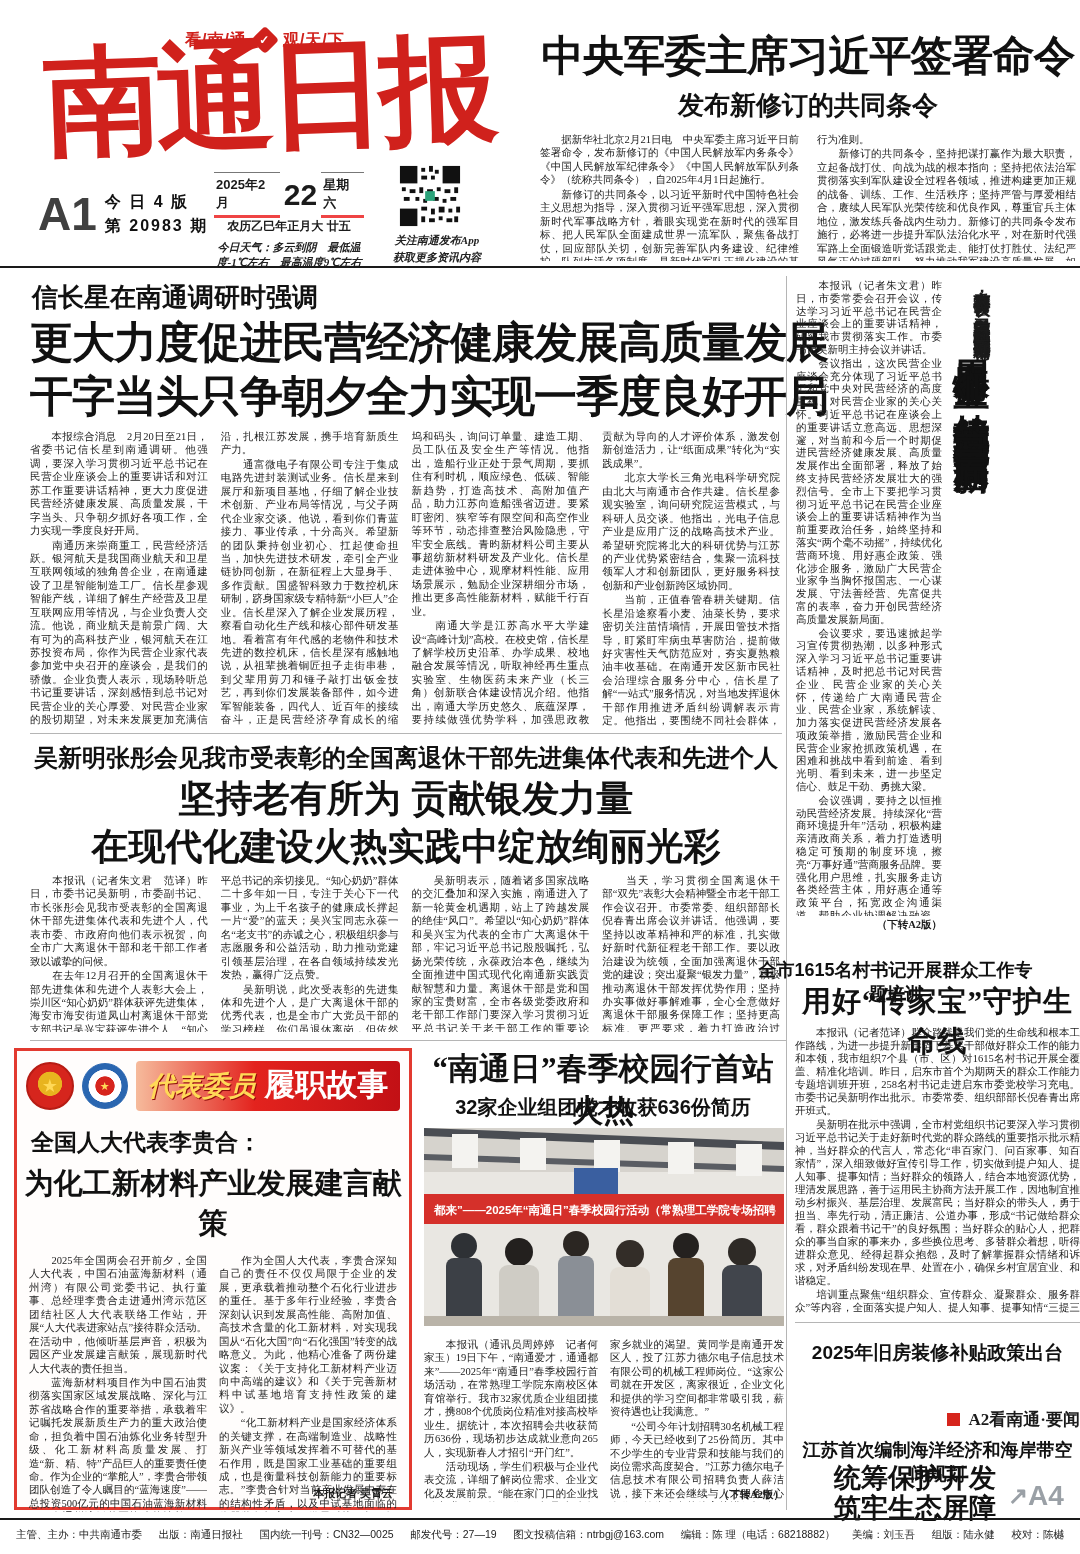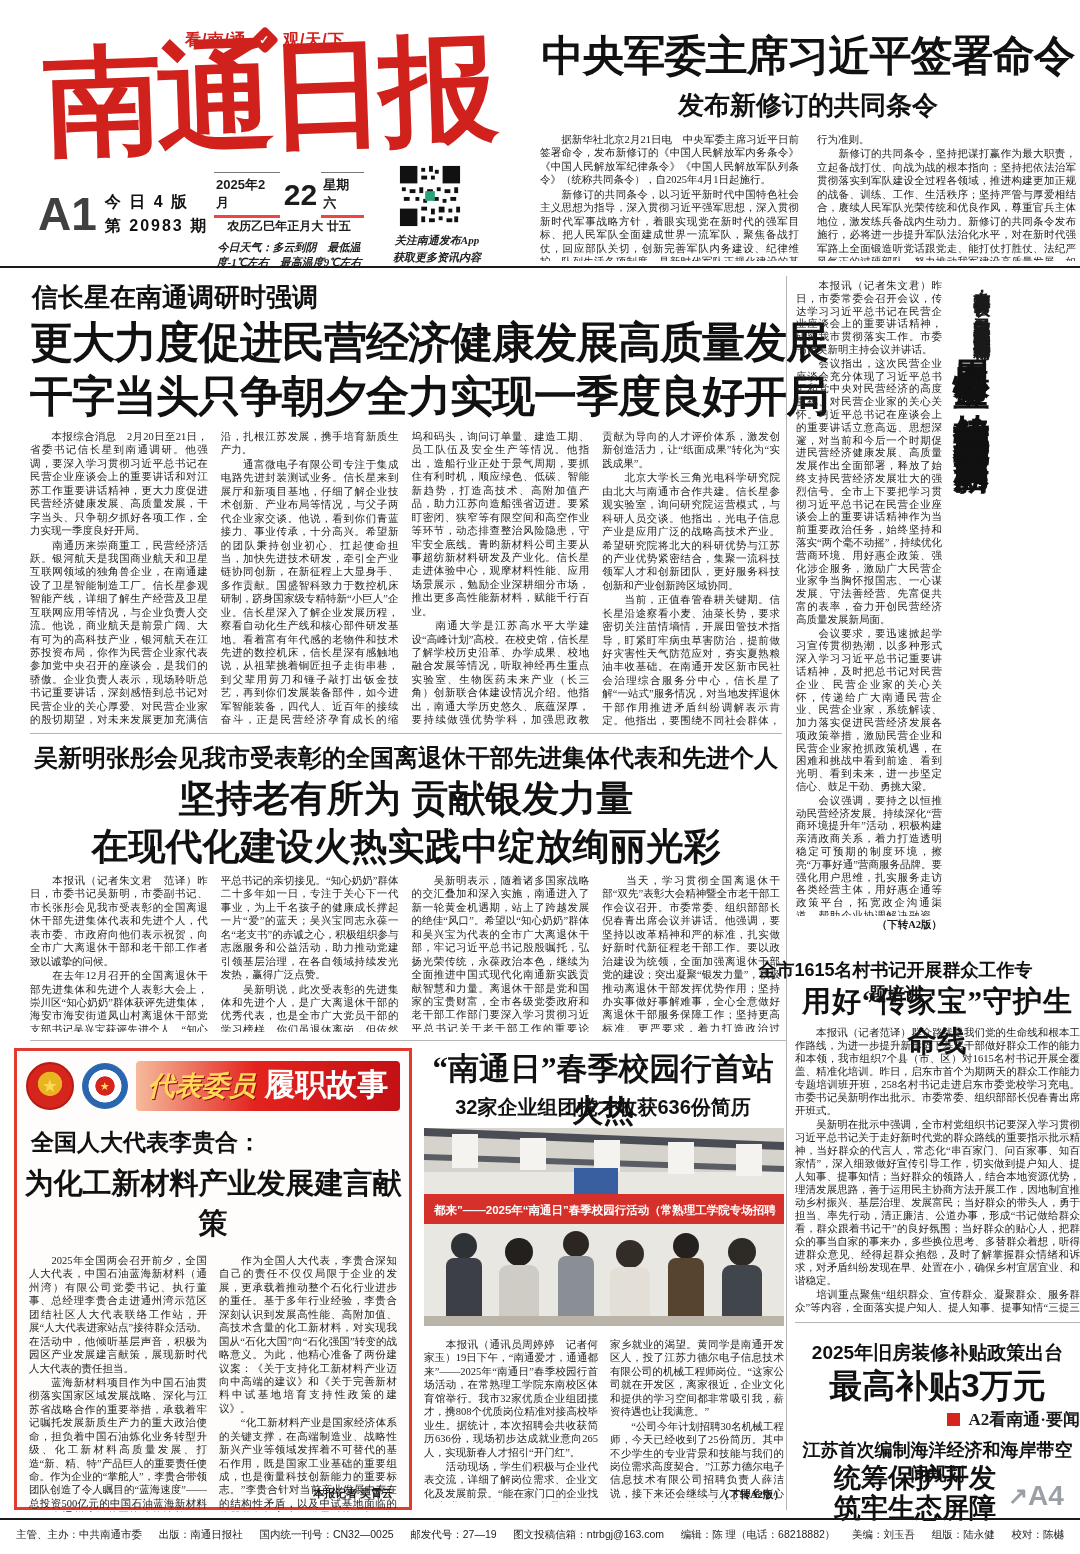--- a/index.html
+++ b/index.html
@@ -277,21 +277,20 @@
   <div class="abs serif ctr" style="left:795px;top:982px;width:285px;font-size:29px;font-weight:900;color:#111;letter-spacing:1px;">用好“传家宝”守护生命线</div>
   <div class="abs body-txt" style="left:795px;top:1026px;width:285px;height:288px;overflow:hidden;line-height:1.24;">
     <p class="para">　　本报讯（记者范译）群众路线是我们党的生命线和根本工作路线，为进一步提升新形势下基层干部做好群众工作的能力和本领，我市组织7个县（市、区）对1615名村书记开展全覆盖、精准化培训。昨日，启东市首个为期两天的群众工作能力专题培训班开班，258名村书记走进启东市委党校学习充电。市委书记吴新明作出批示。市委常委、组织部部长倪春青出席开班式。</p>
     <p class="para">　　吴新明在批示中强调，全市村党组织书记要深入学习贯彻习近平总书记关于走好新时代党的群众路线的重要指示批示精神，当好群众的代言人，常态化“串百家门、问百家事、知百家情”，深入细致做好宣传引导工作，切实做到提户知人、提人知事、提事知情；当好群众的领路人，结合本地资源优势，理清发展思路，善于运用民主协商方法开展工作，因地制宜推动乡村振兴、基层治理、发展富民；当好群众的带头人，勇于担当、率先行动，清正廉洁、公道办事，形成“书记做给群众看，群众跟着书记干”的良好氛围；当好群众的贴心人，把群众的事当自家的事来办，多些换位思考、多替群众着想，听得进群众意见、经得起群众抱怨，及时了解掌握群众情绪和诉求，对矛盾纠纷发现在早、处置在小，确保乡村宜居宜业、和谐稳定。</p>
     <p class="para">　　培训重点聚焦“组织群众、宣传群众、凝聚群众、服务群众”等内容，全面落实提户知人、提人知事、提事知情“三提三知”工作要求，采取市县联动、一县一班的形式，邀请县（市、区）主要负责同志、专家学者以及省内外一线工作者讲解授课。</p>
   </div>
 
   <div class="abs hline" style="left:795px;top:1322px;width:285px;"></div>
 
   <div class="abs hl ctr" style="left:795px;top:1340px;width:285px;font-size:19px;font-weight:700;">2025年旧房装修补贴政策出台</div>
-  <div class="abs hl ctr" style="left:795px;top:1364px;width:285px;font-size:33px;">最高补贴3万元</div>
   <div class="abs" style="left:795px;top:1408px;width:285px;text-align:right;">
     <span class="ref-red-sq"></span>
     <span class="serif" style="font-weight:bold;font-size:17px;">A2看南通·要闻</span>
   </div>
 
   <div class="abs hl ctr" style="left:795px;top:1438px;width:285px;font-size:18px;font-weight:700;">江苏首次编制海洋经济和海岸带空间规划</div>
   <div class="abs hl ctr" style="left:795px;top:1460px;width:240px;font-size:27px;">统筹保护开发</div>
   <div class="abs hl ctr" style="left:795px;top:1490px;width:240px;font-size:27px;">筑牢生态屏障</div>
   <div class="abs" style="left:1008px;top:1480px;display:flex;align-items:center;">
     <span style="color:#9aa0a6;font-size:24px;font-weight:bold;">↗</span>

